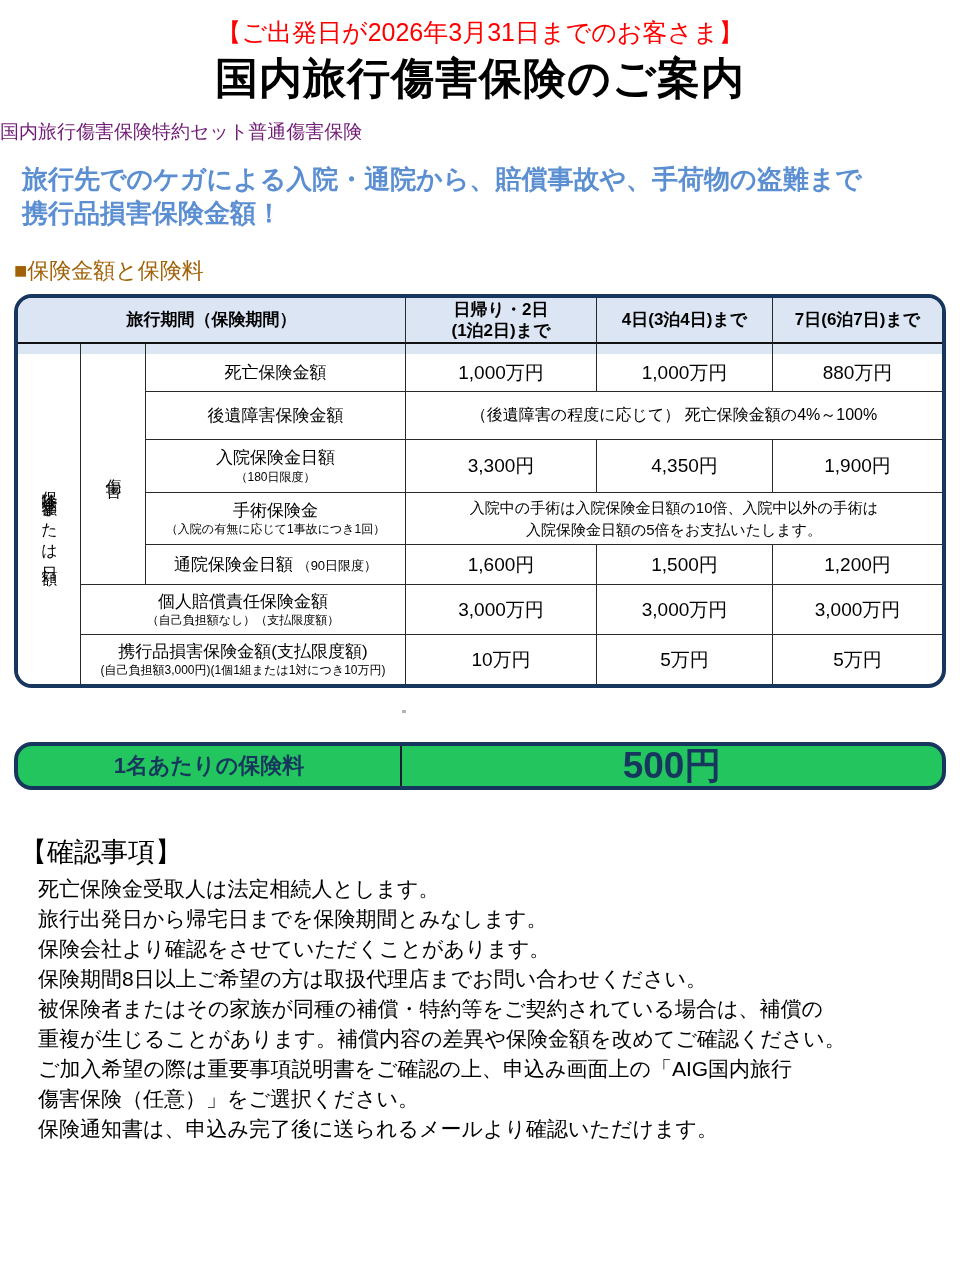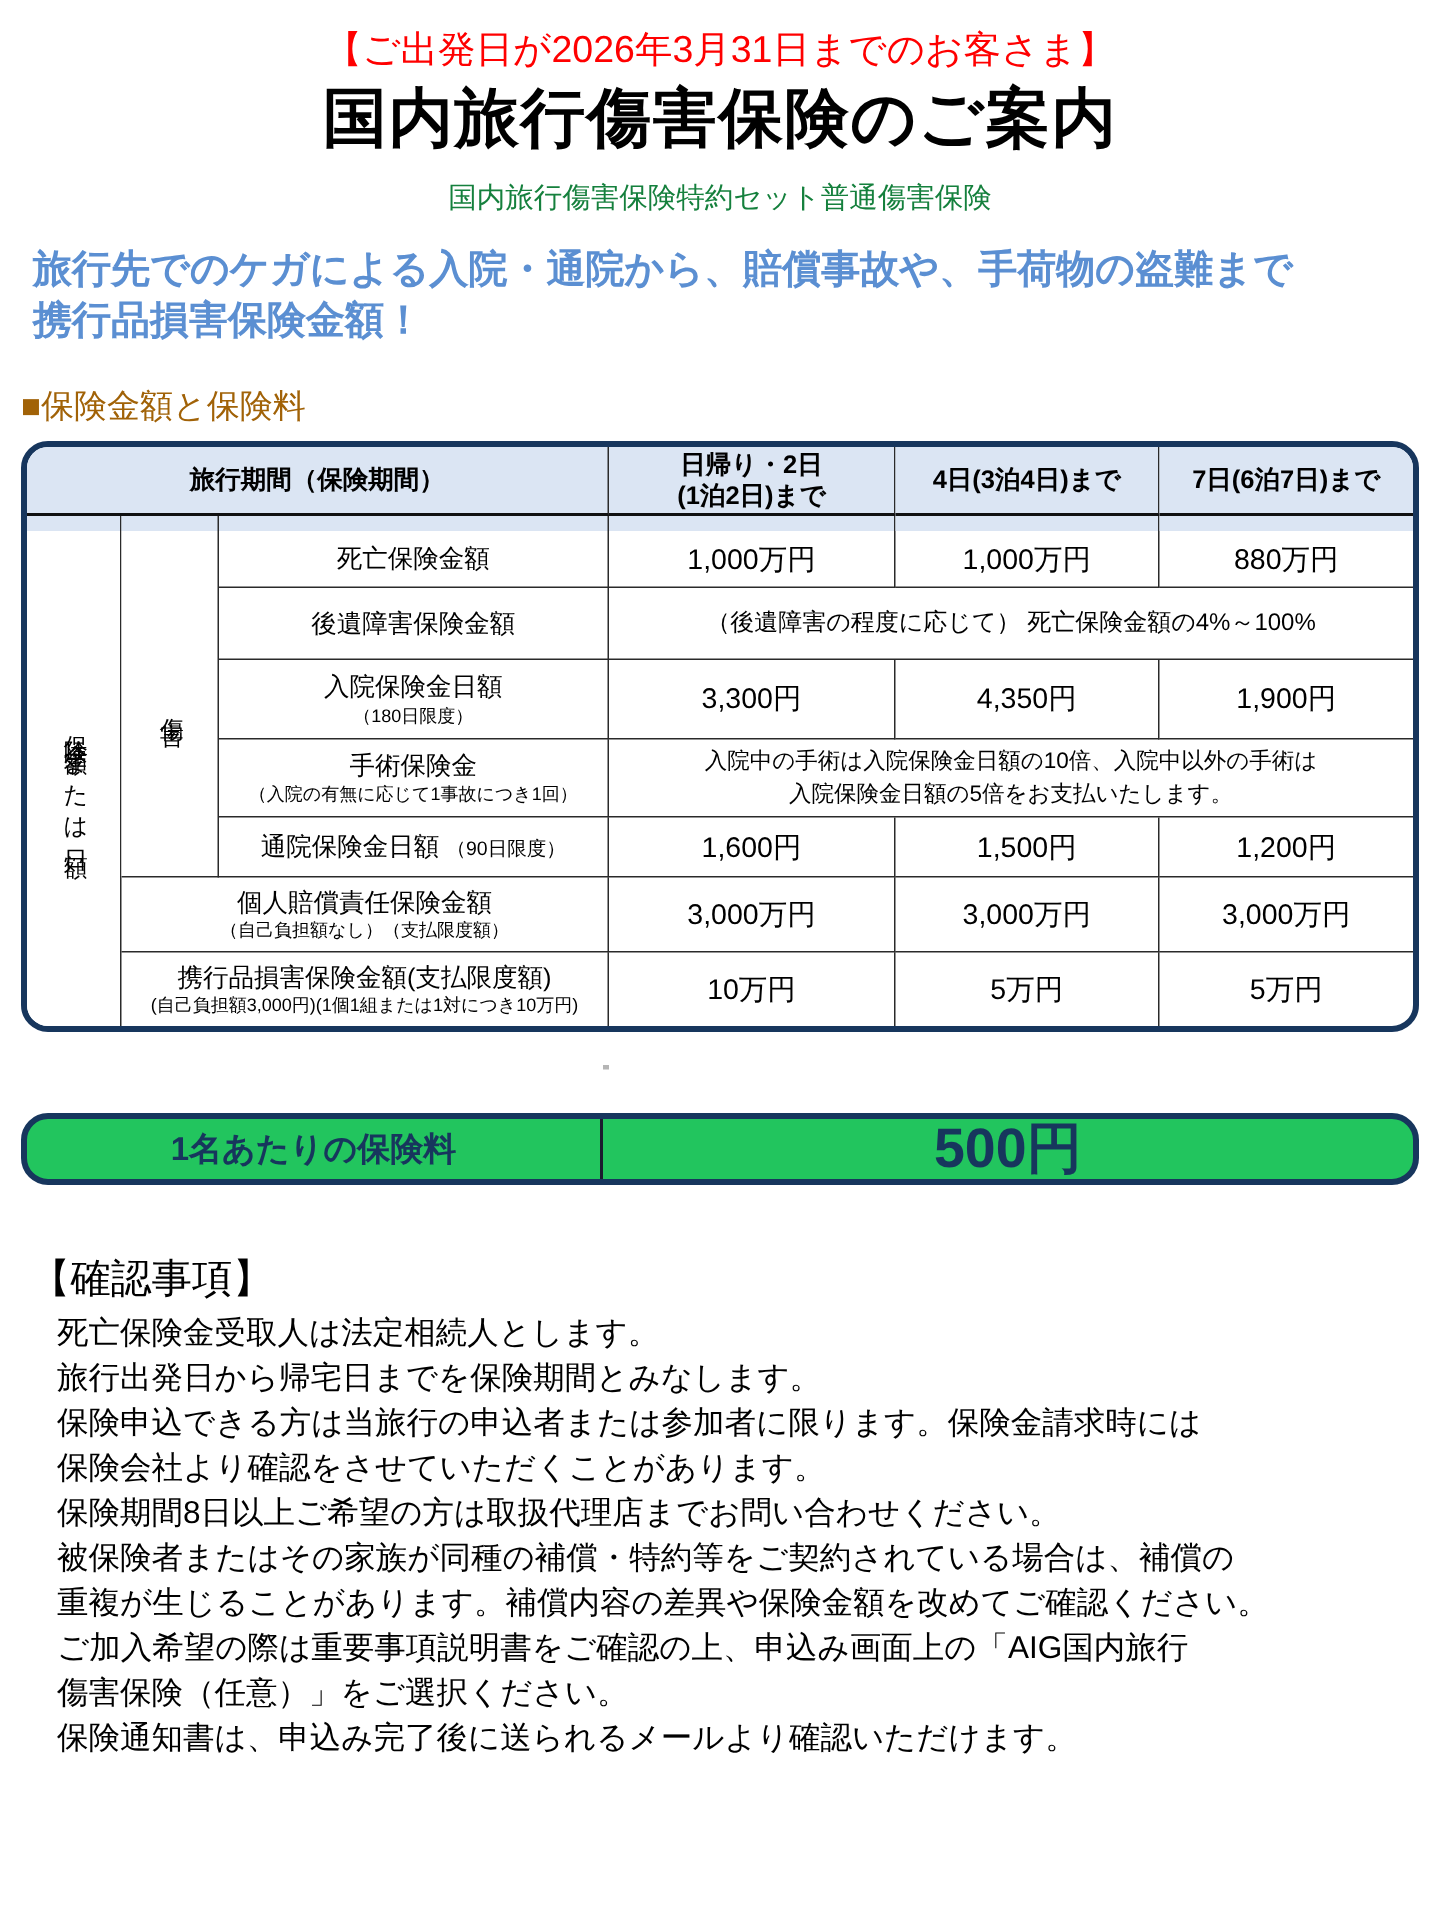--- a/index.html
+++ b/index.html
@@ -18,21 +18,21 @@
     position:absolute; top:16px; left:0; width:100%;
     text-align:center; font-size:25px; font-weight:normal; color:#ff0000;
   }
   .title {
     position:absolute; top:50px; left:0; width:100%;
     text-align:center; font-size:43px; font-weight:bold; color:#000;
     letter-spacing:1px;
   }
   .subtitle {
     position:absolute; top:119px; left:0; width:100%;
-    text-align:center; font-size:19px; color:#15803d;
+    text-align:left; font-size:19px; color:#701a75;
   }
   .tagline {
     position:absolute; top:162px; left:22px;
     font-size:26px; font-weight:bold; color:#5b8fd2; line-height:34px;
     white-space:nowrap;
   }
 
   
   .section-heading {
     position:absolute; top:256px; left:14px;
@@ -227,21 +227,20 @@
 
   <div class="premium">
     <div class="premium-label">1名あたりの保険料</div>
     <div class="premium-value">500円</div>
   </div>
 
   <div class="notes-heading">【確認事項】</div>
   <div class="notes">
     <div>死亡保険金受取人は法定相続人とします。</div>
     <div>旅行出発日から帰宅日までを保険期間とみなします。</div>
-    <div>保険申込できる方は当旅行の申込者または参加者に限ります。保険金請求時には</div>
     <div>保険会社より確認をさせていただくことがあります。</div>
     <div>保険期間8日以上ご希望の方は取扱代理店までお問い合わせください。</div>
     <div>被保険者またはその家族が同種の補償・特約等をご契約されている場合は、補償の</div>
     <div>重複が生じることがあります。補償内容の差異や保険金額を改めてご確認ください。</div>
     <div>ご加入希望の際は重要事項説明書をご確認の上、申込み画面上の「AIG国内旅行</div>
     <div>傷害保険（任意）」をご選択ください。</div>
     <div>保険通知書は、申込み完了後に送られるメールより確認いただけます。</div>
   </div>
 
 </div>

